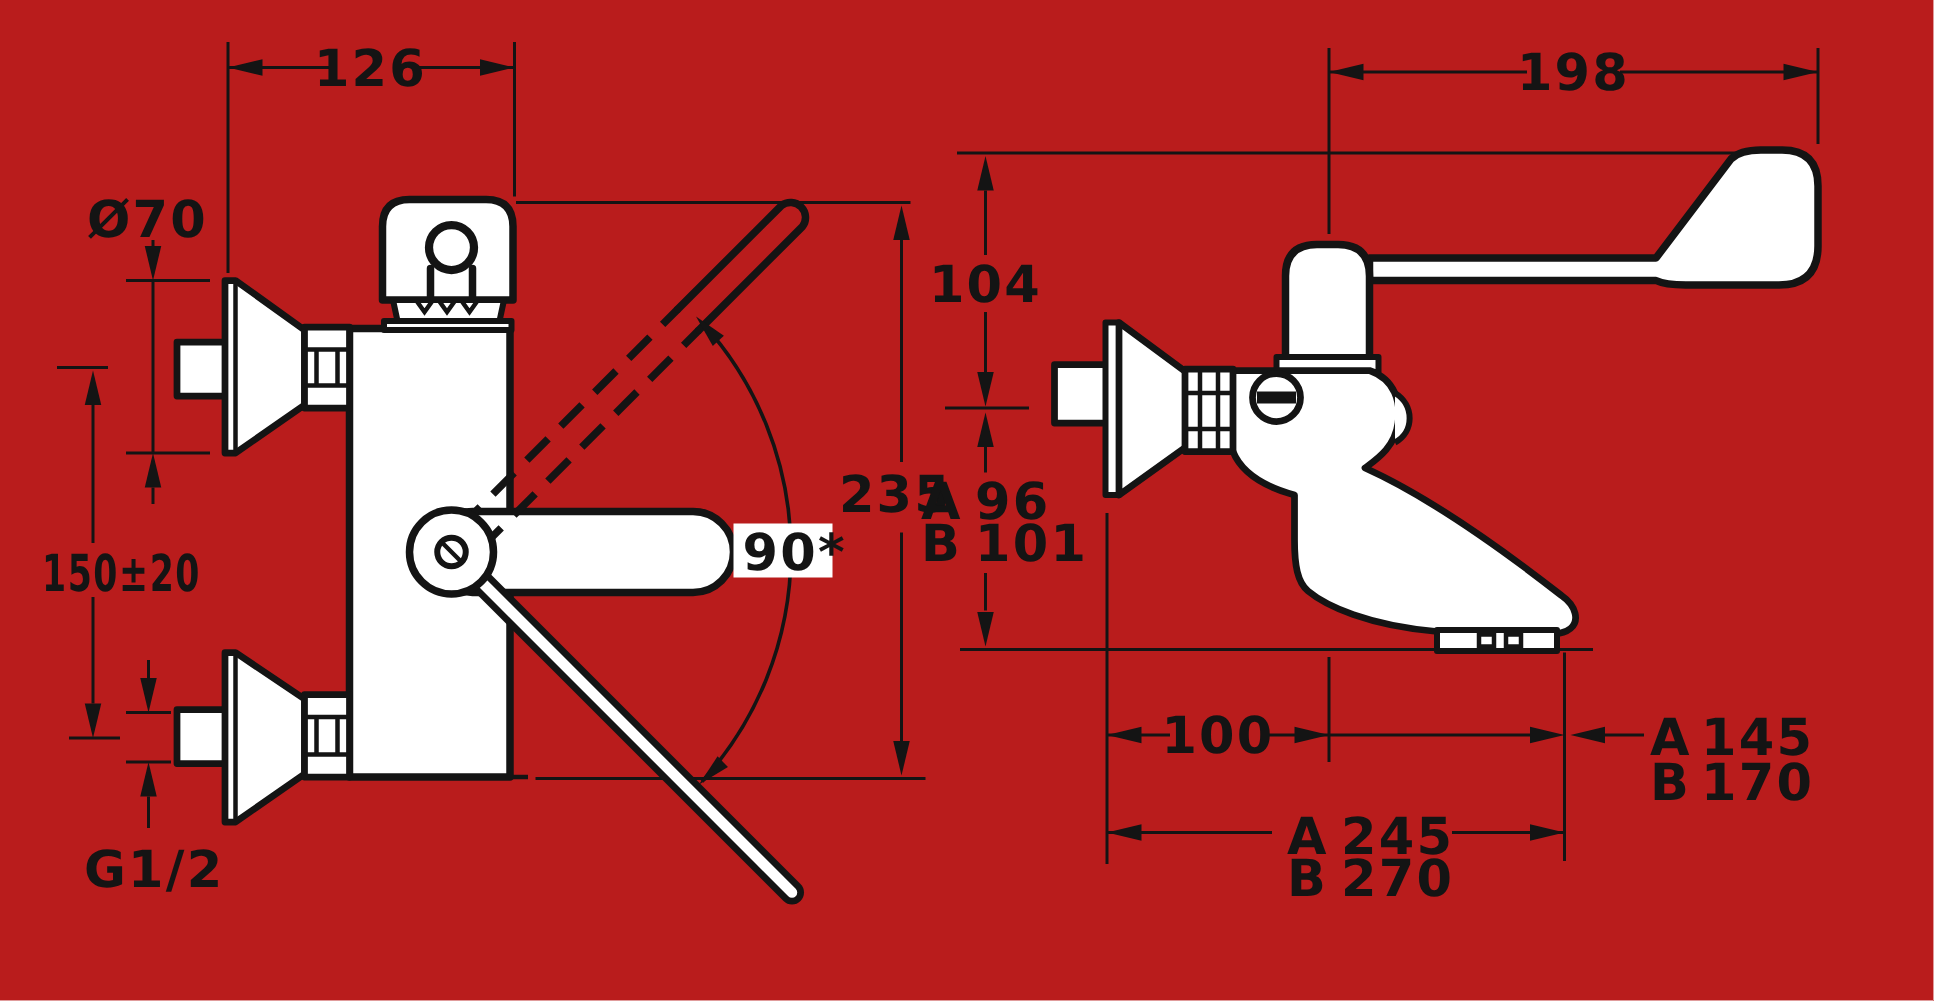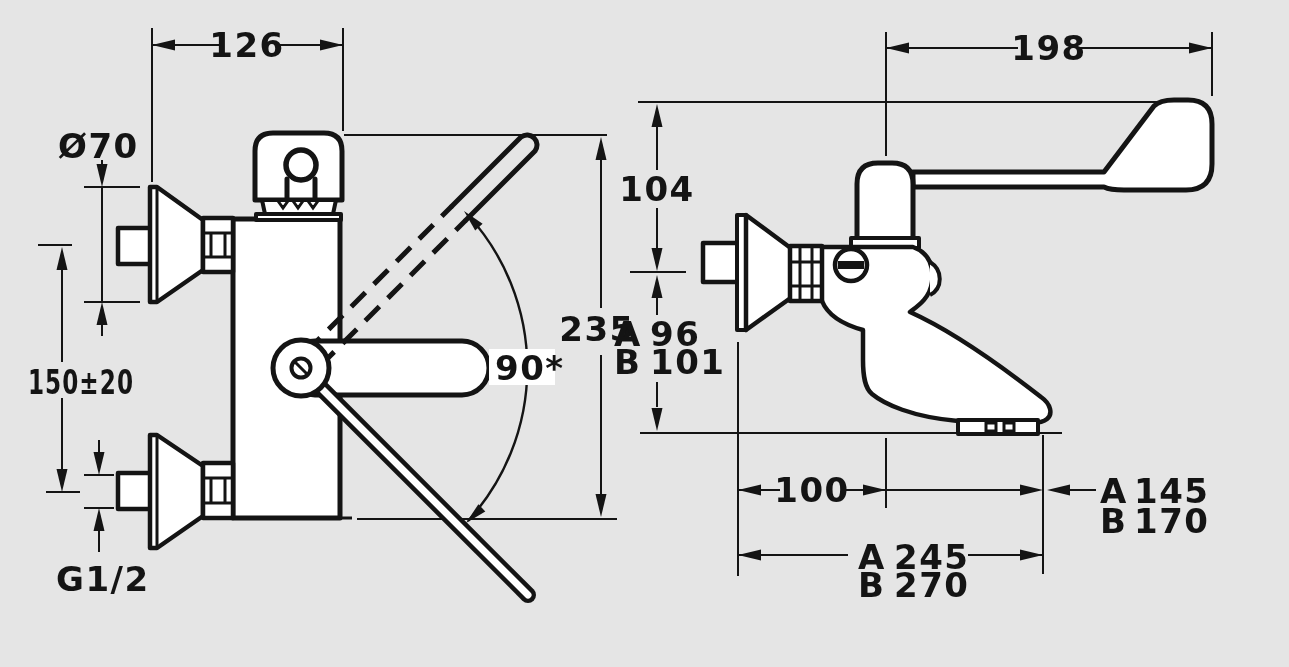--- a/index.html
+++ b/index.html
@@ -1,16 +1,16 @@
 <!DOCTYPE html>
 <html><head>
 <meta charset="utf-8">
 <style>
   html,body{margin:0;padding:0;background:#ffffff;}
-  .stage{width:1289px;height:667px;background:#e5e5e5;position:relative;overflow:hidden;}
+  .stage{width:1289px;height:667px;background:#b91c1c;position:relative;overflow:hidden;}
   svg{display:block;}
   .dim-text{
     font-family:"DejaVu Sans","Liberation Sans",sans-serif;
     font-weight:700;
     font-size:34px;
     letter-spacing:1.5px;
     fill:#141414;
   }
   .outline{fill:#ffffff;stroke:#141414;stroke-width:5;stroke-linejoin:round;}
   .outline-thin{fill:#ffffff;stroke:#141414;stroke-width:4;stroke-linejoin:round;}

